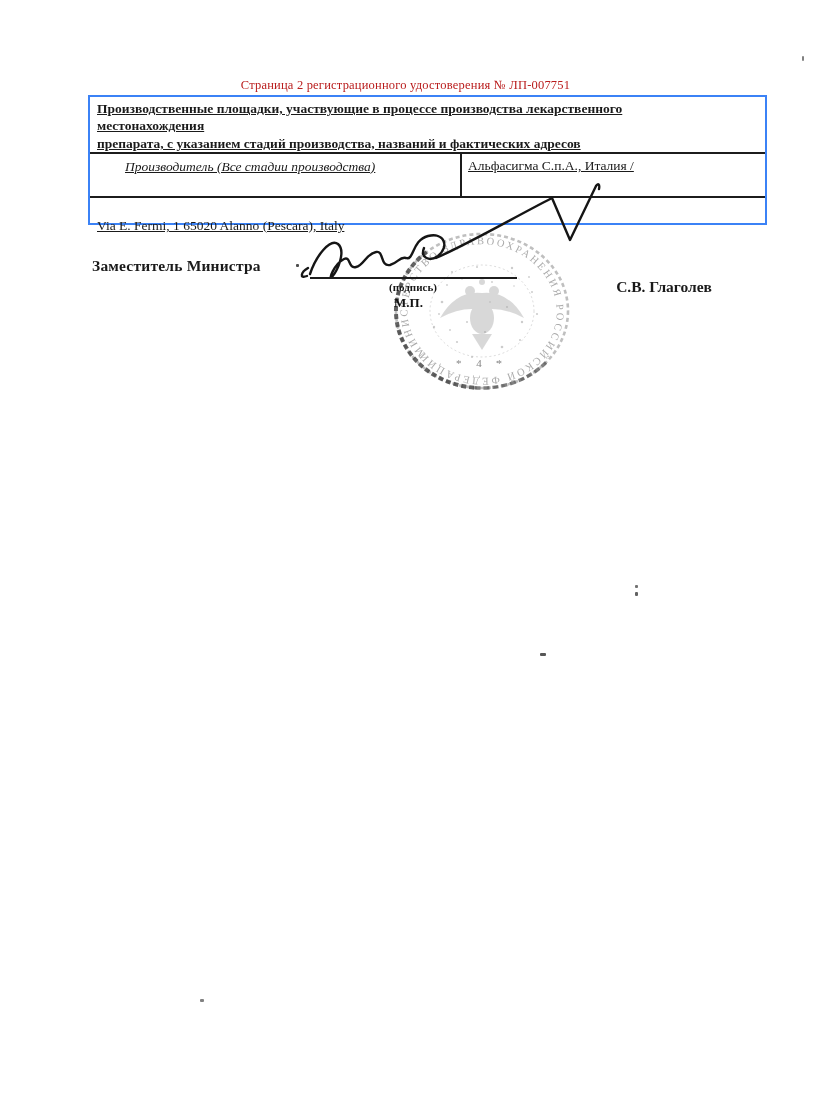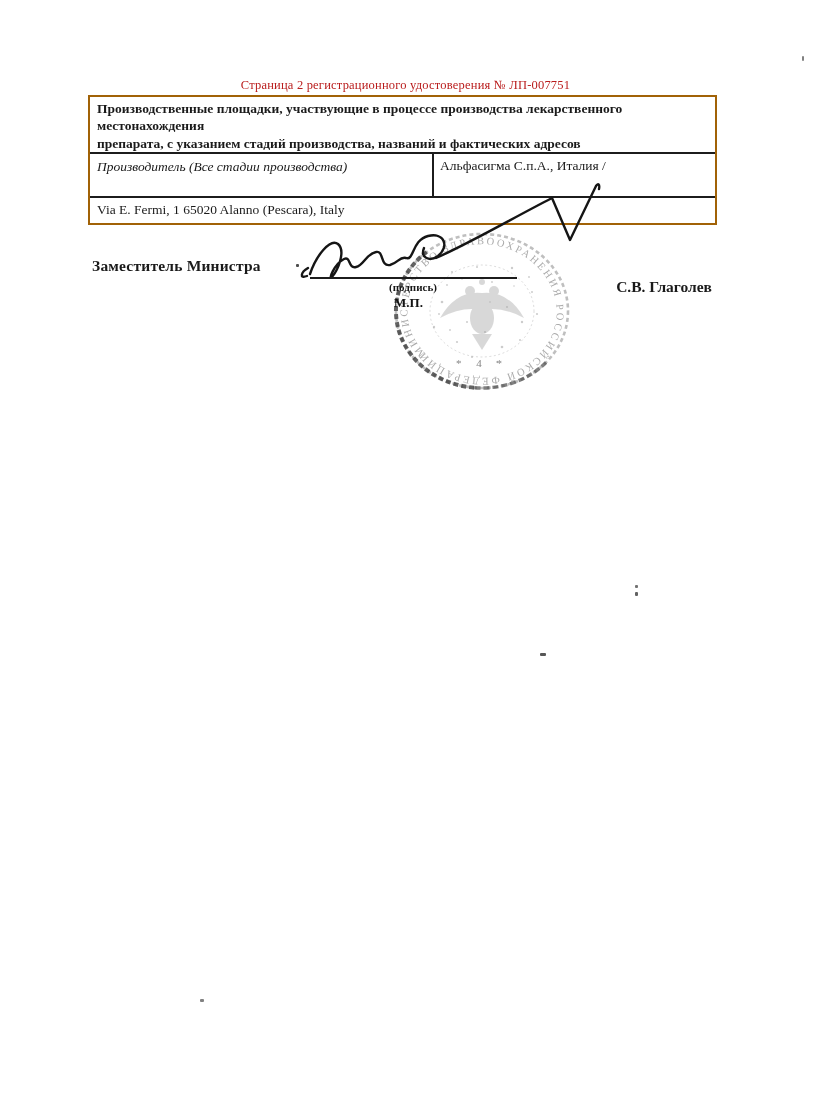--- a/index.html
+++ b/index.html
@@ -5,34 +5,35 @@
   html,body{margin:0;padding:0;background:#ffffff;}
   .page{
     position:relative;width:829px;height:1110px;background:#ffffff;overflow:hidden;
     font-family:"Liberation Serif","DejaVu Serif",serif;color:#1a1a1a;
   }
   .doc-header{
     position:absolute;left:88px;top:78px;width:635px;text-align:center;
     font-size:12.5px;color:#b91c1c;letter-spacing:.2px;
   }
   .reg-table{
-    position:absolute;left:88px;top:95px;width:629px;box-sizing:border-box;
-    border:2px solid #a16207;
+    position:absolute;left:88px;top:95px;width:679px;box-sizing:border-box;
+    border:2px solid #3b82f6;
+    text-decoration:underline;
   }
   .t-head{
     box-sizing:border-box;height:57px;padding:3px 7px 2px 7px;
     border-bottom:2px solid #1c1c1c;font-weight:bold;font-size:13.5px;line-height:17.4px;
   }
-  .t-row2{display:flex;height:44px;box-sizing:border-box;border-bottom:2px solid #1c1c1c;}
+  .t-row2{display:flex;height:44px;box-sizing:border-box;border-bottom:2px solid #1c1c1c;padding-left:28px;}
   .cell-left{
     box-sizing:border-box;width:344px;border-right:2px solid #1c1c1c;
     padding:5px 6px 0 7px;font-style:italic;font-size:13.5px;
   }
   .cell-right{box-sizing:border-box;flex:1;padding:3px 6px 0 6px;font-size:13.5px;line-height:17.5px;}
-  .t-row3{box-sizing:border-box;height:25px;padding:4px 6px 0 7px;font-size:13.5px;}
+  .t-row3{box-sizing:border-box;height:25px;padding:20px 6px 0 7px;font-size:13.5px;}
   .official-title{position:absolute;left:92px;top:257px;font-weight:bold;font-size:15.5px;letter-spacing:.2px;}
   .signer-name{position:absolute;left:600px;top:257px;width:112px;text-align:right;font-weight:bold;font-size:15.5px;margin-top:21px;}
   .sig-line{position:absolute;left:310px;top:277px;width:207px;height:2px;background:#1c1c1c;}
   .sig-caption{position:absolute;left:353px;top:281px;width:120px;text-align:center;font-size:11px;font-weight:bold;color:#171717;}
   .mp{position:absolute;left:394px;top:295px;font-size:13px;font-weight:bold;color:#141414;}
   .stamp-svg{position:absolute;left:382px;top:222px;}
   .sign-svg{position:absolute;left:288px;top:166px;}
   .speck{position:absolute;border-radius:1px;opacity:.85;}
 </style>
 </head>

